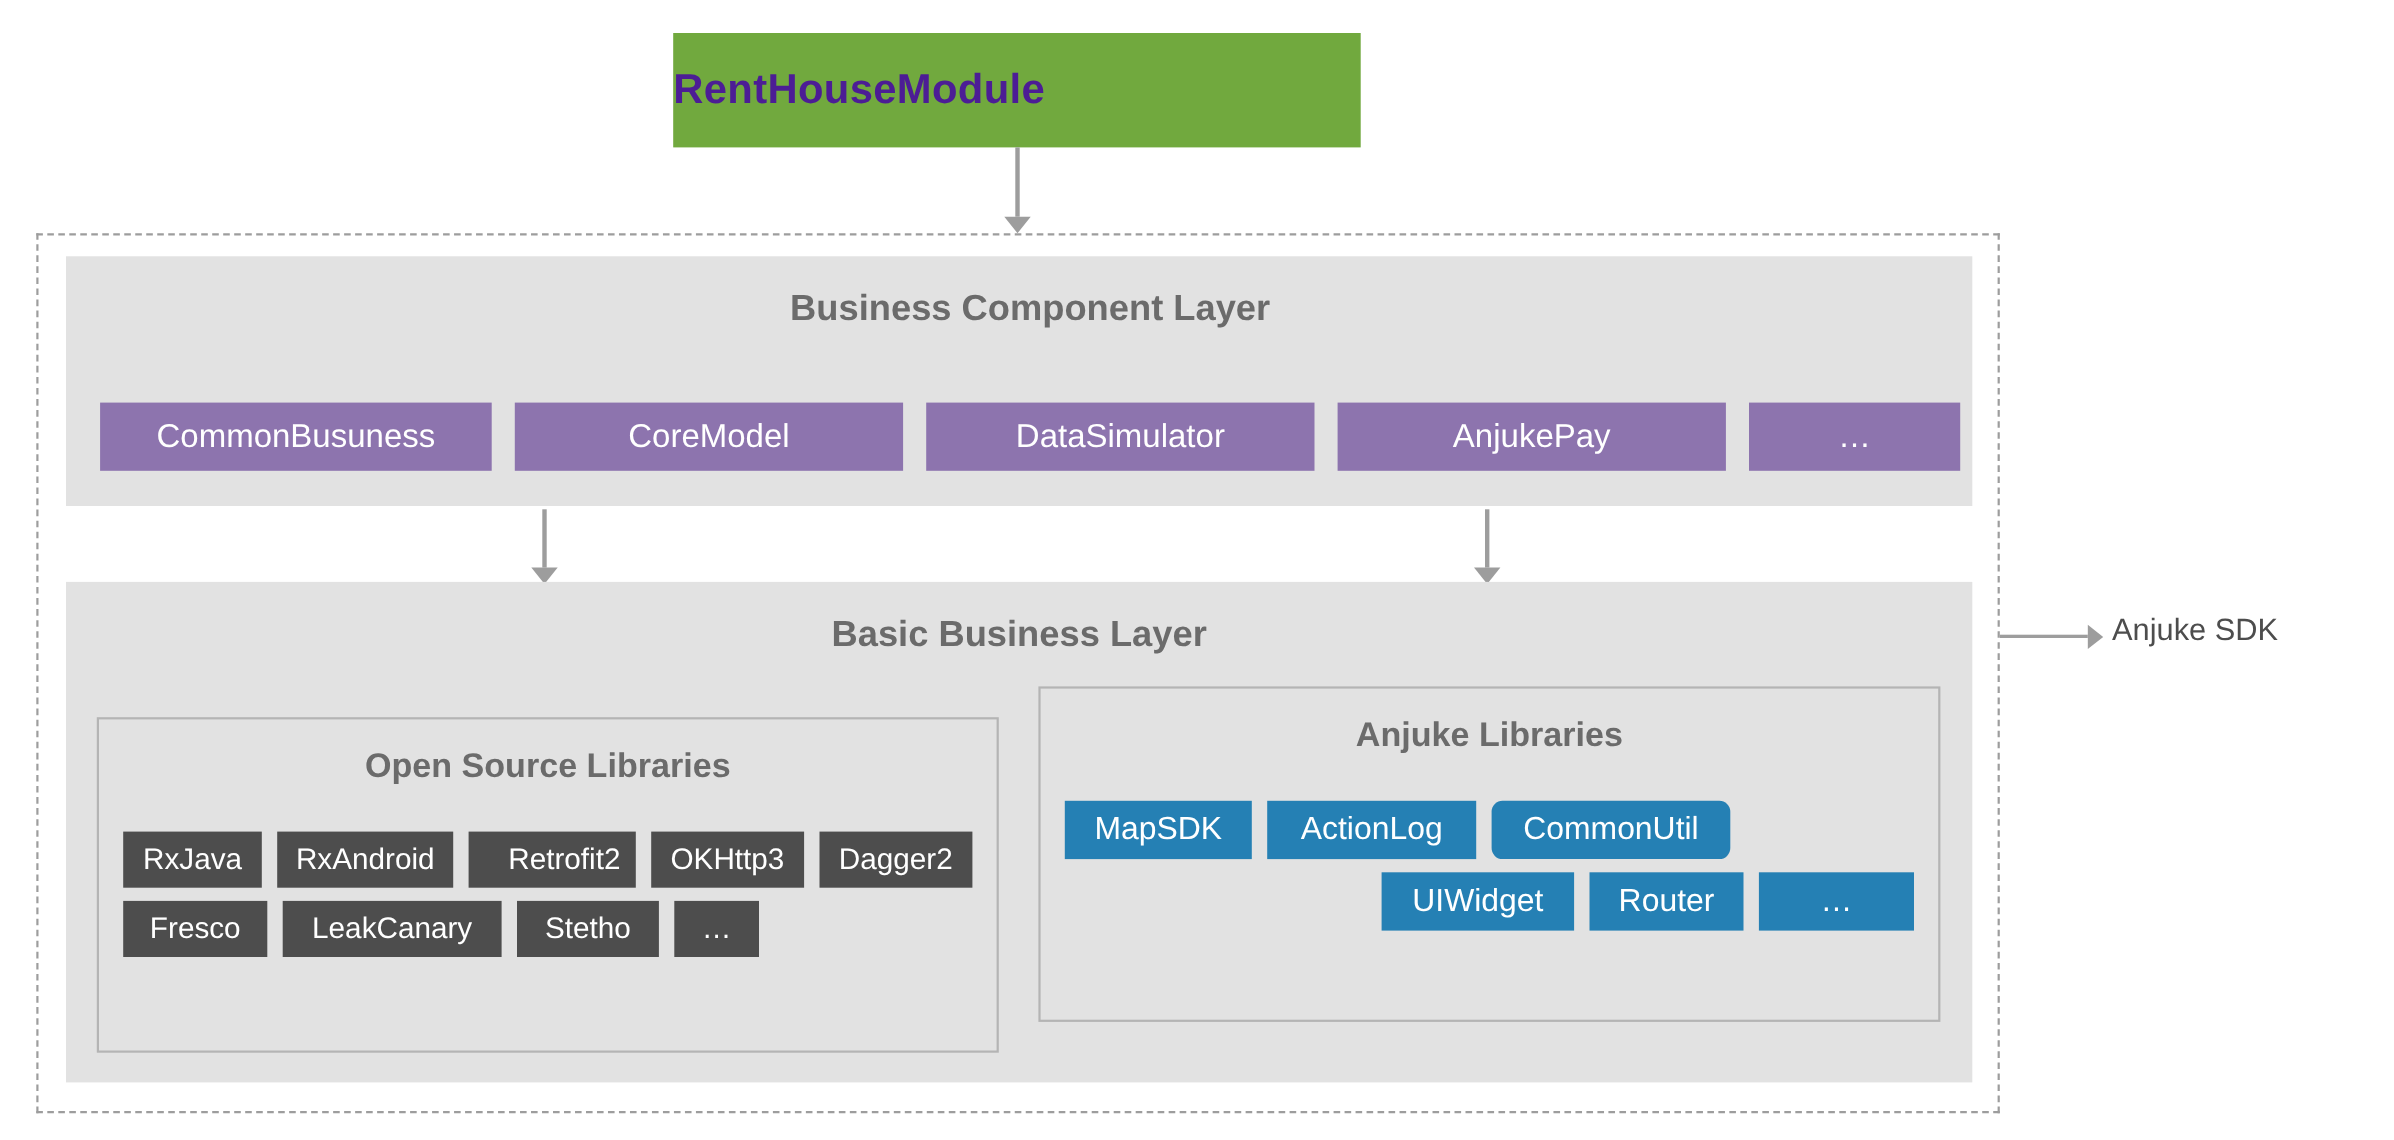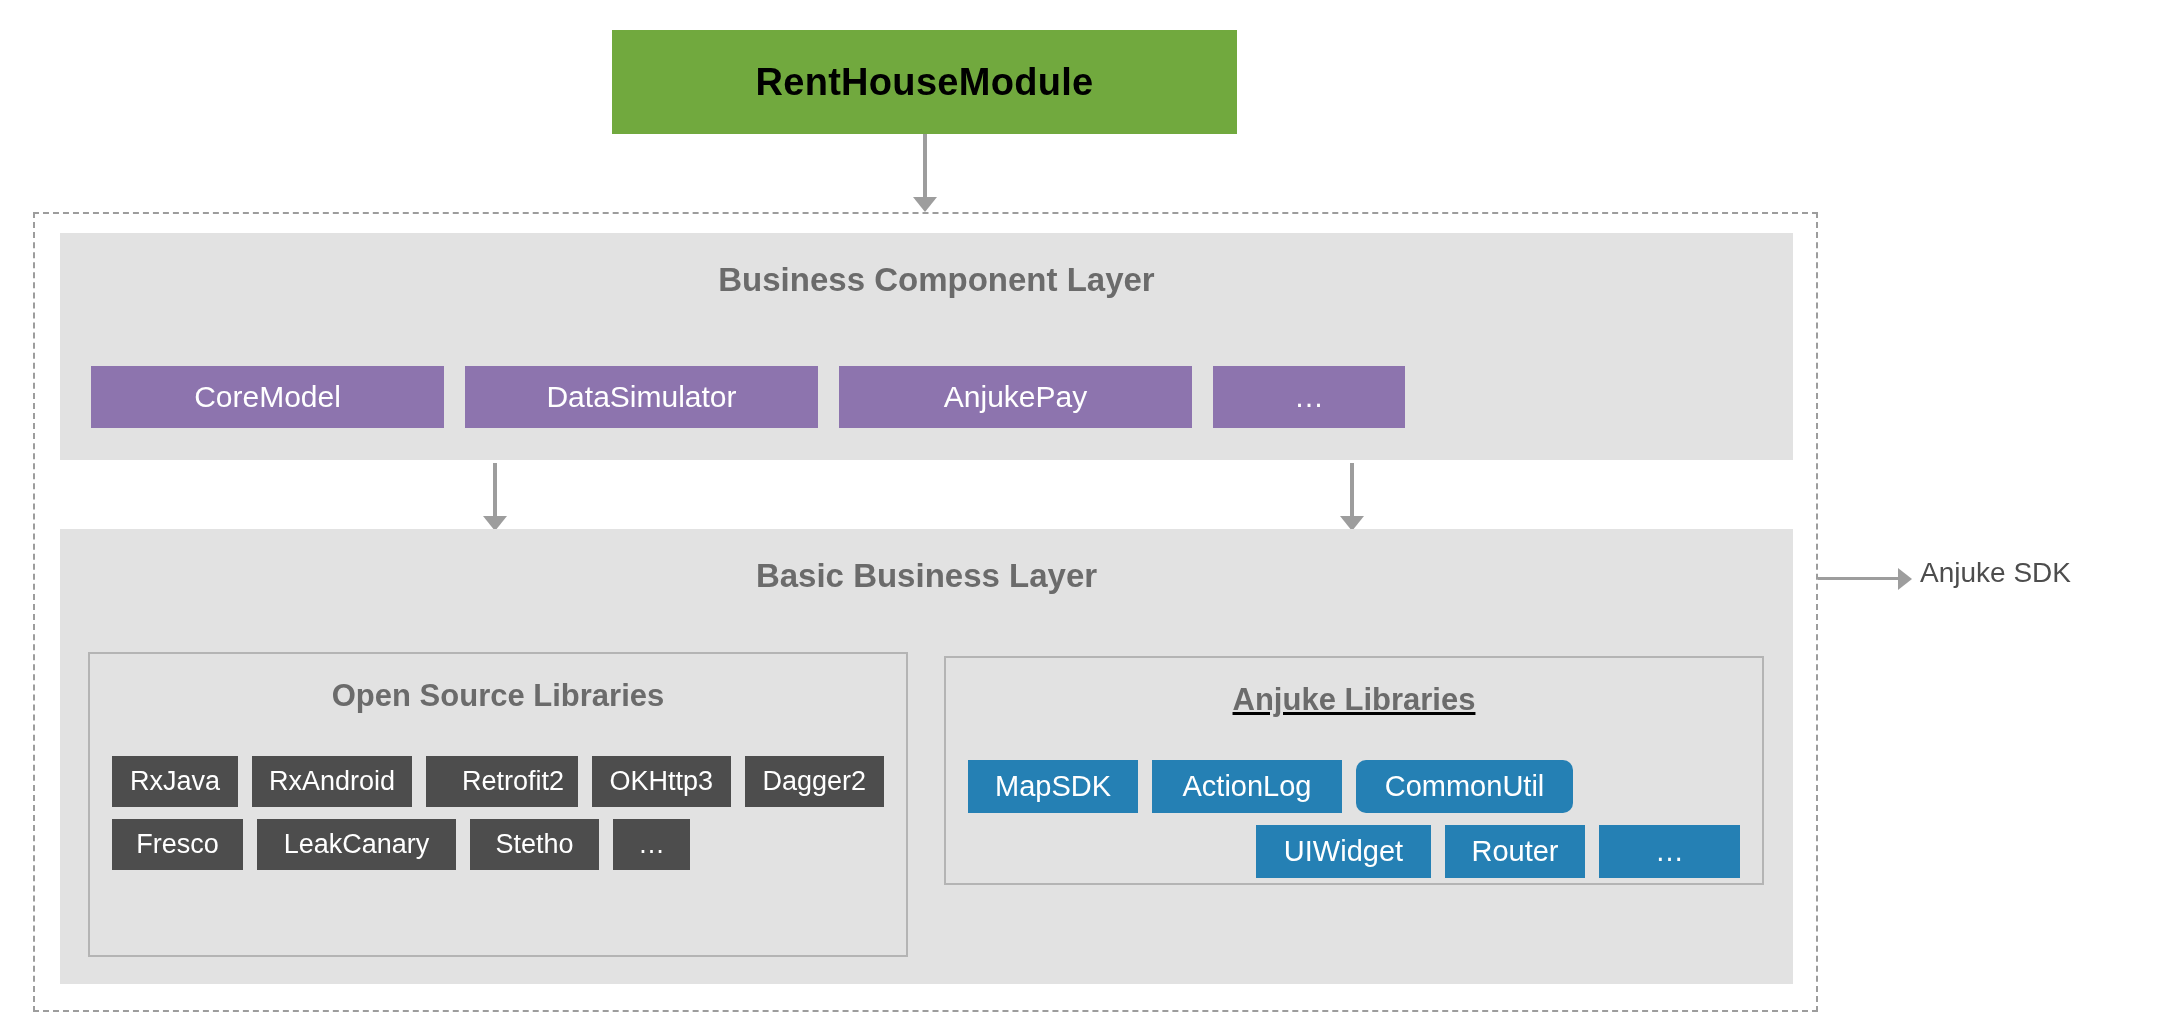--- a/index.html
+++ b/index.html
@@ -24,22 +24,21 @@
   
   .top-module {
     position: absolute;
     left: 612px;
     top: 30px;
     width: 625px;
     height: 104px;
     background: #71a93e;
     display: flex;
     align-items: center;
-    justify-content: center;
-    color: #000000;
+    color: #4c1d95;
     font-size: 38px;
     font-weight: bold;
     letter-spacing: 0.3px;
   }
 
   
   .arrow-v {
     position: absolute;
     width: 24px;
   }
@@ -169,24 +168,23 @@
   }
 
   #oss-box {
     left: 88px;
     top: 652px;
     width: 820px;
     height: 305px;
   }
   #anjuke-box {
     left: 944px;
-    top: 656px;
+    top: 624px;
     width: 820px;
-    height: 229px;
-    text-decoration: underline;
+    height: 305px;
   }
 
   .chip-rows {
     position: absolute;
     left: 0;
     right: 0;
     top: 102px;
     display: flex;
     flex-direction: column;
     gap: 12px;
@@ -243,20 +241,23 @@
   <div class="sdk-label">Anjuke SDK</div>
 
   <div class="arrow-h" style="left:1818px; top:568px; width:94px;">
     <div class="shaft" style="width:80px;"></div>
     <div class="head" style="left:80px;"></div>
   </div>
 
   <div class="layer" id="business-layer">
     <div class="layer-title">Business Component Layer</div>
     <div class="biz-chips">
+      <div class="chip-purple" style="width:356px;">
+        <span>CommonBusuness</span>
+      </div>
       <div class="chip-purple" style="width:353px;">
         <span>CoreModel</span>
       </div>
       <div class="chip-purple" style="width:353px;">
         <span>DataSimulator</span>
       </div>
       <div class="chip-purple" style="width:353px;">
         <span>AnjukePay</span>
       </div>
       <div class="chip-purple" style="width:192px;">

